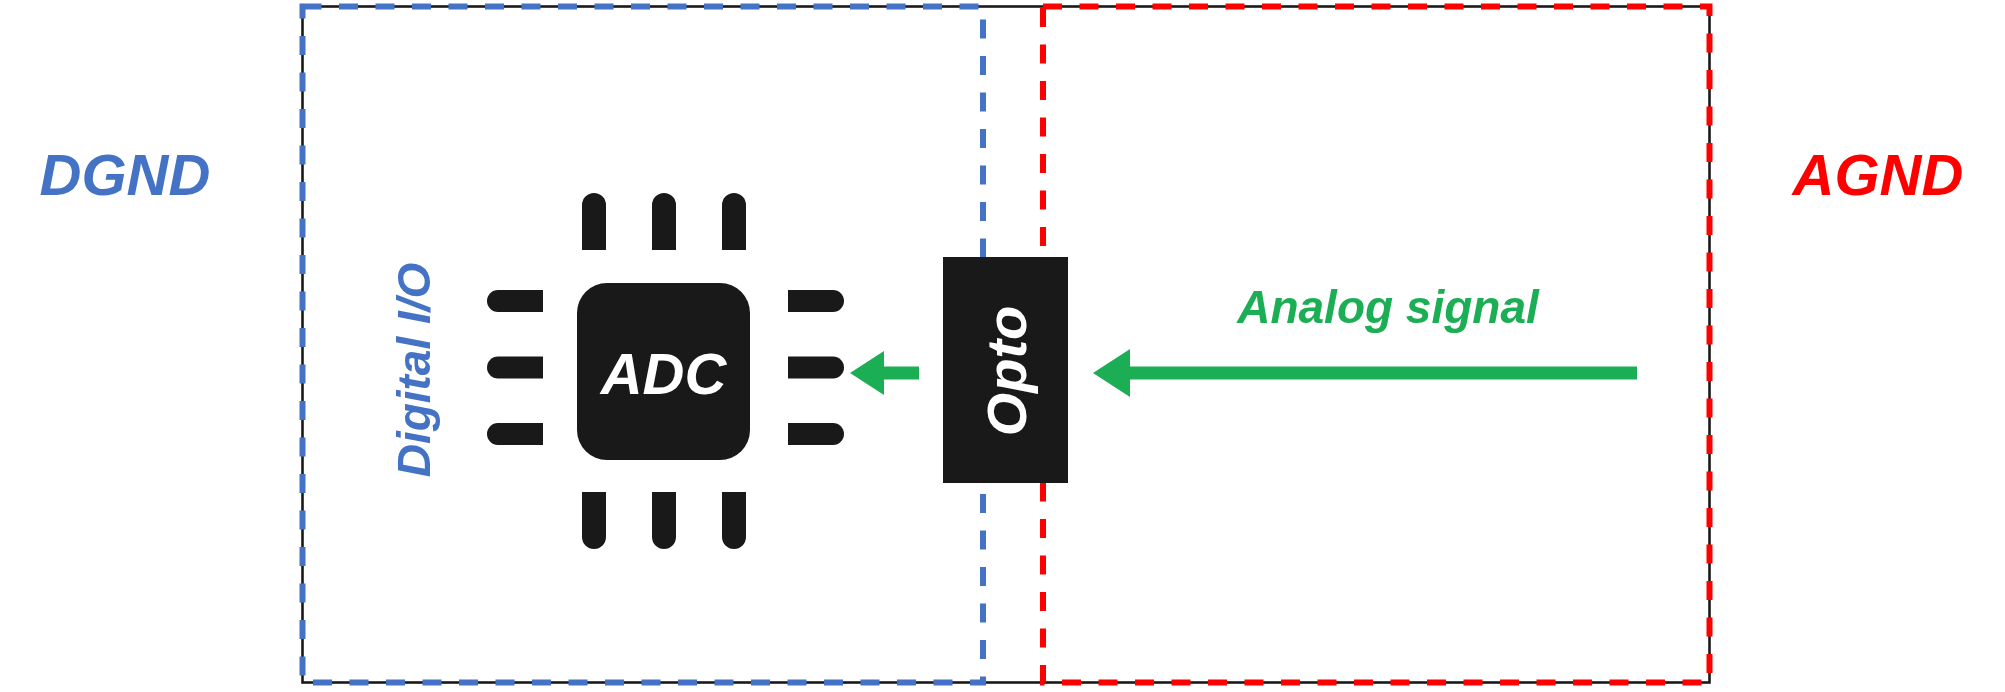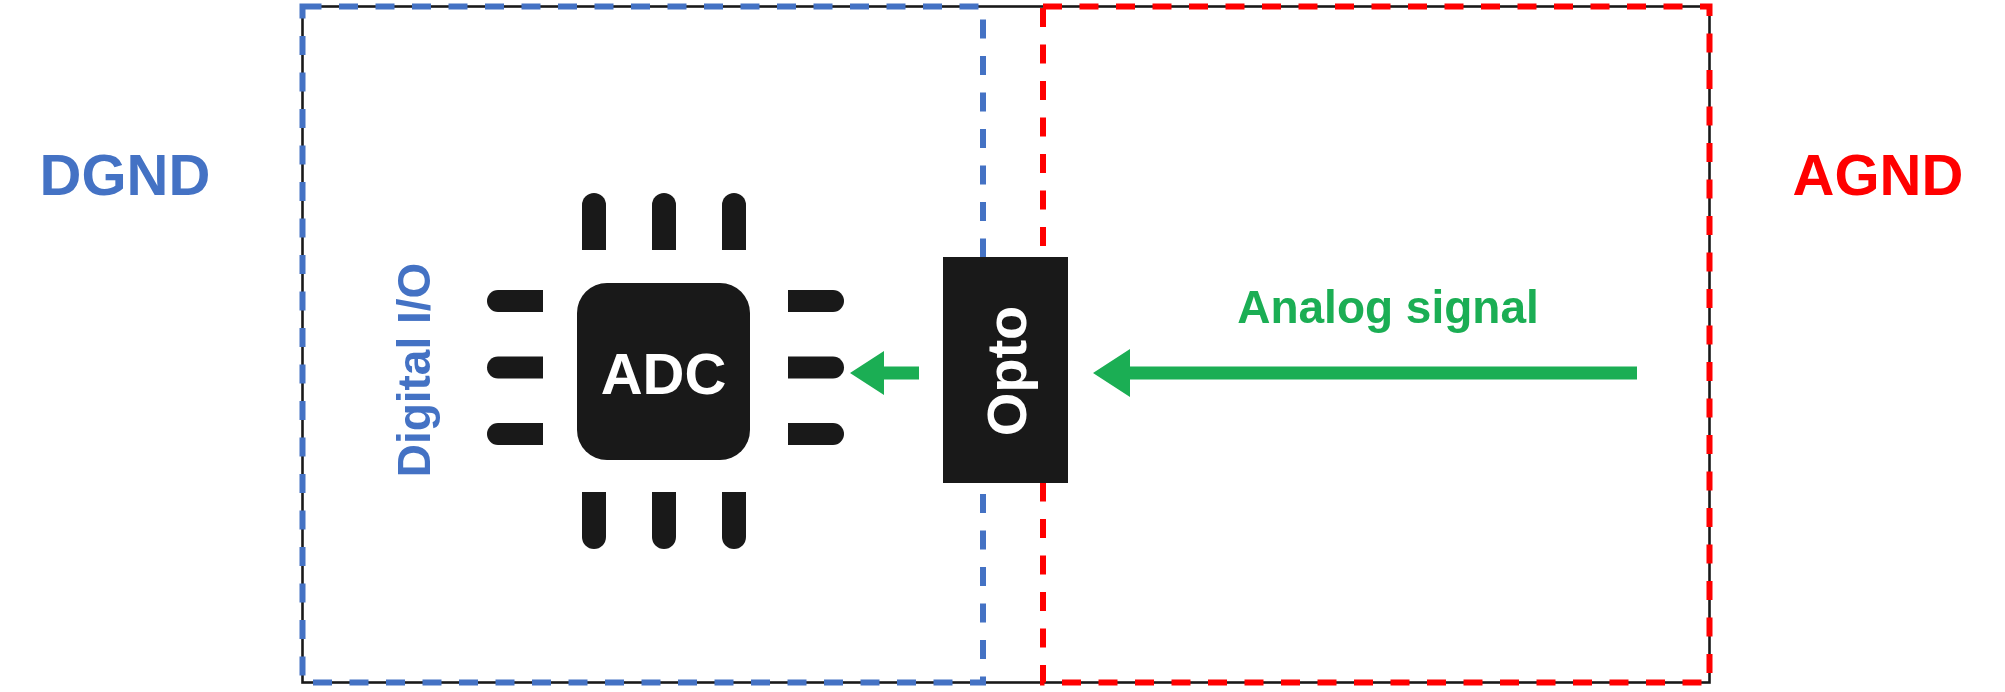--- a/index.html
+++ b/index.html
@@ -7,20 +7,21 @@
     padding: 0;
     background: #ffffff;
   }
   .stage {
     position: relative;
     width: 2005px;
     height: 692px;
     background: #ffffff;
     overflow: hidden;
     font-family: "Liberation Sans", sans-serif;
+    font-style: italic;
   }
   .stage svg {
     display: block;
     width: 2005px;
     height: 692px;
   }
   .lbl {
     font-family: "Liberation Sans", sans-serif;
     font-weight: bold;
   }

